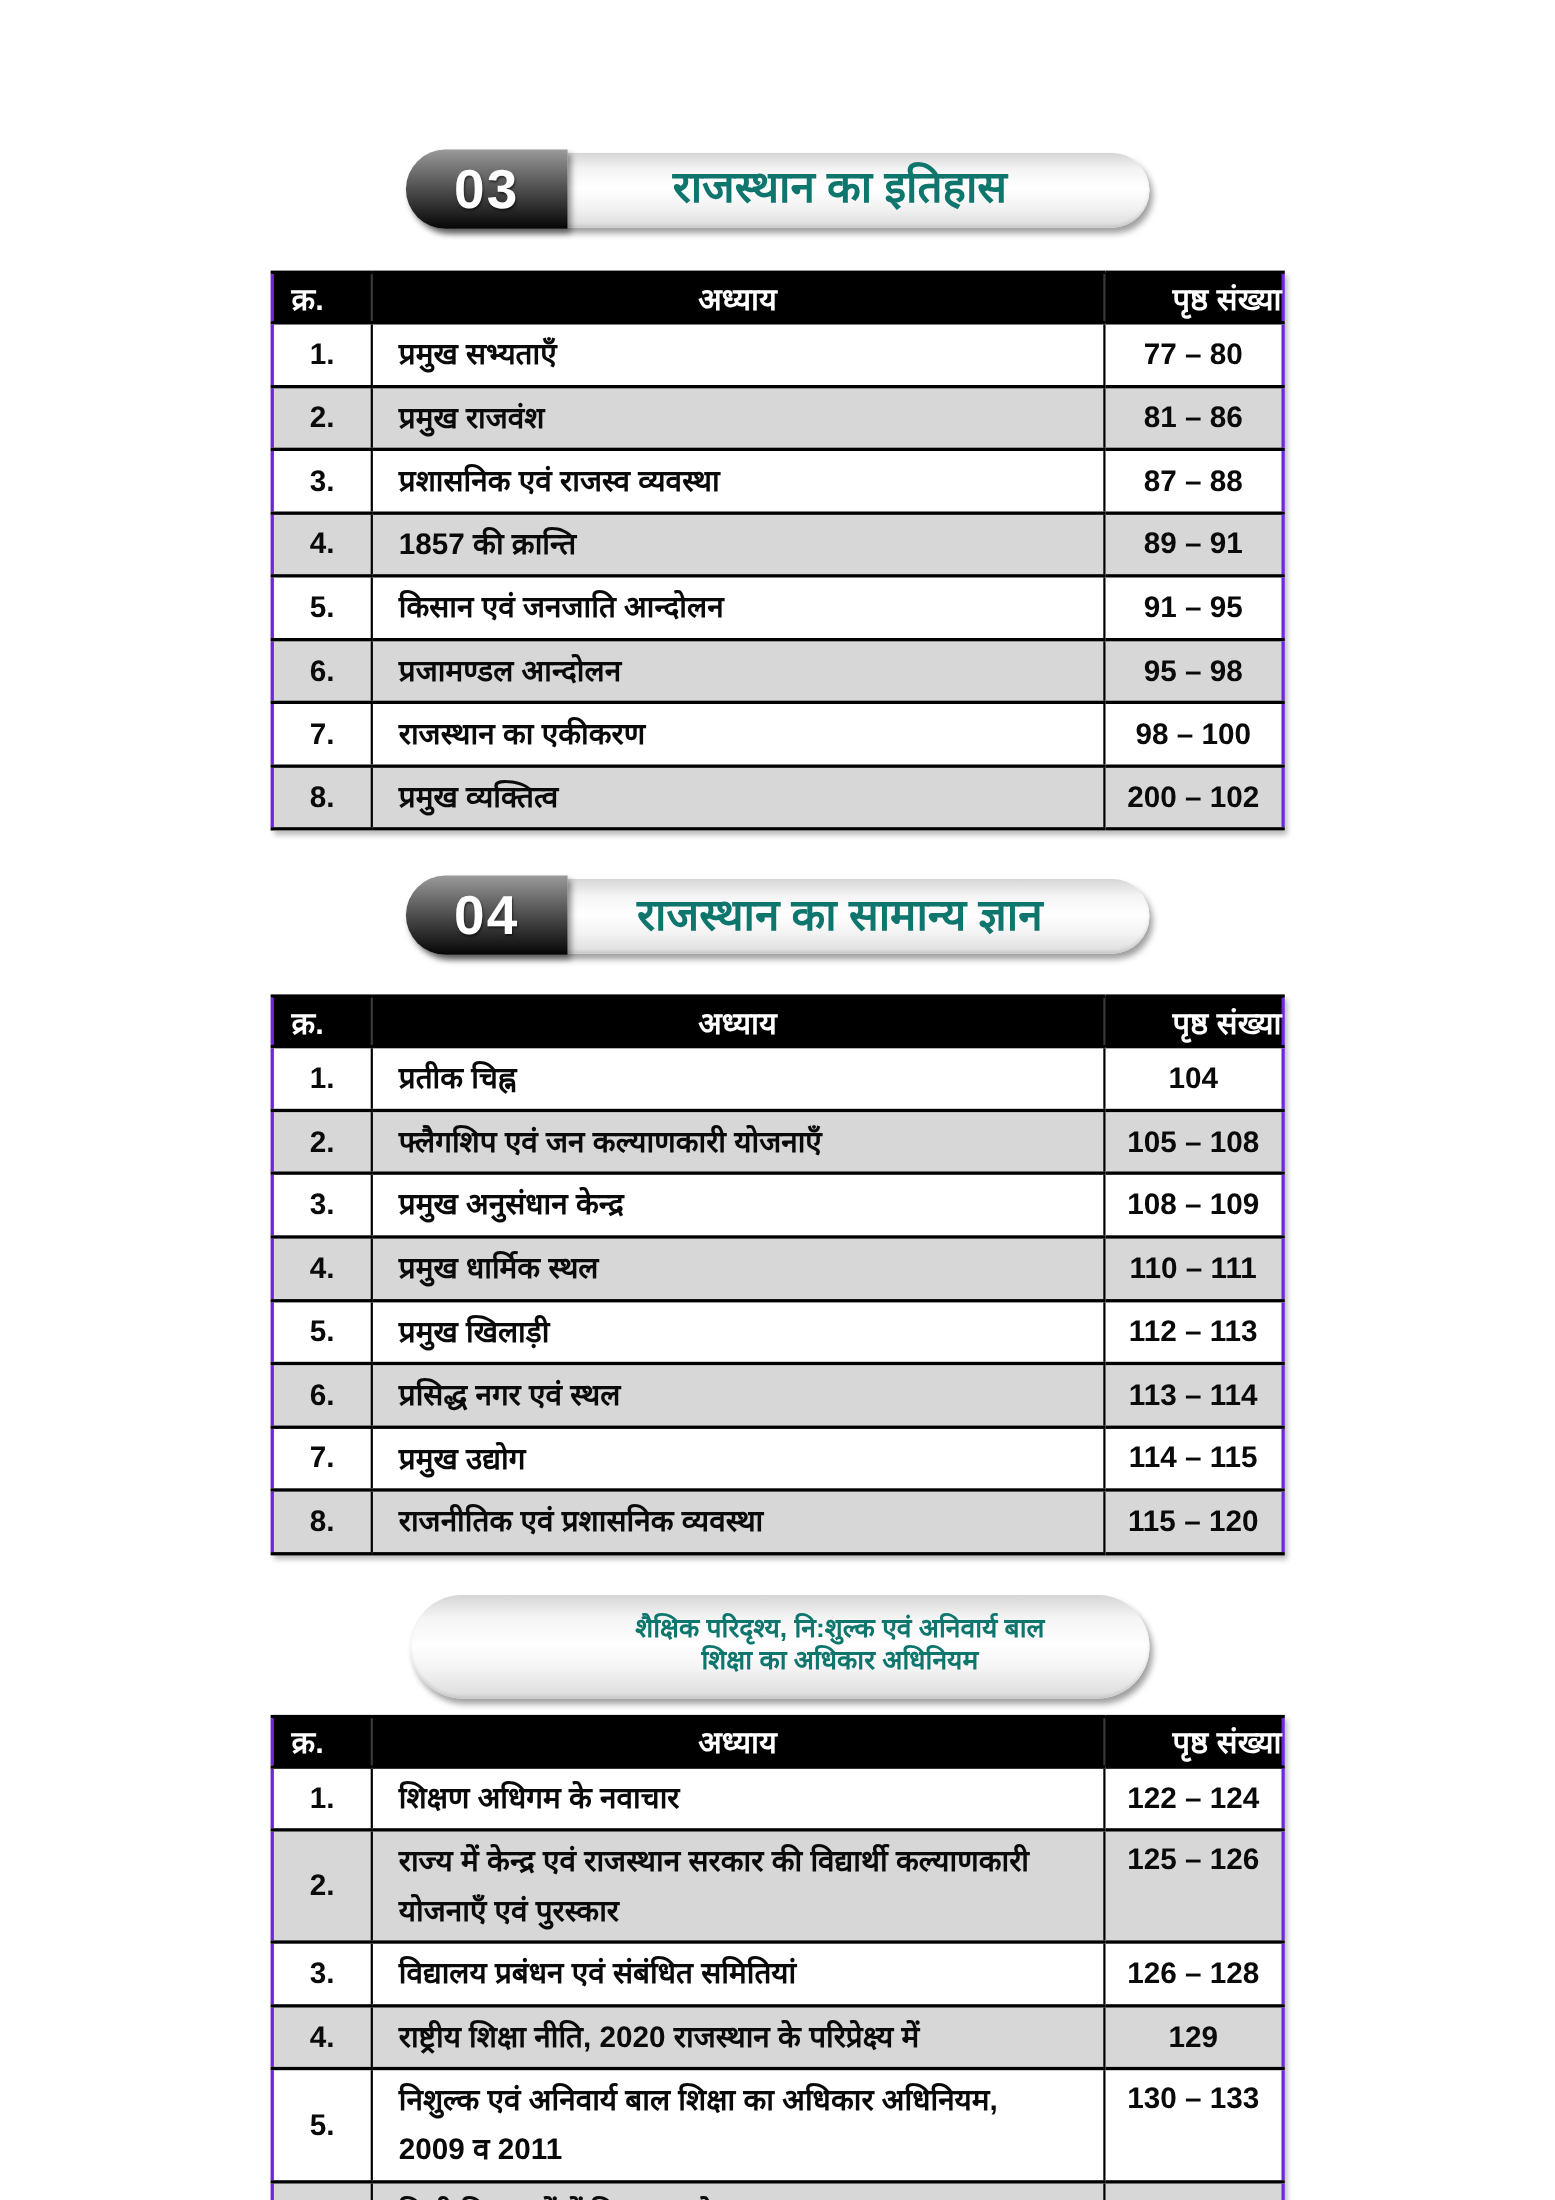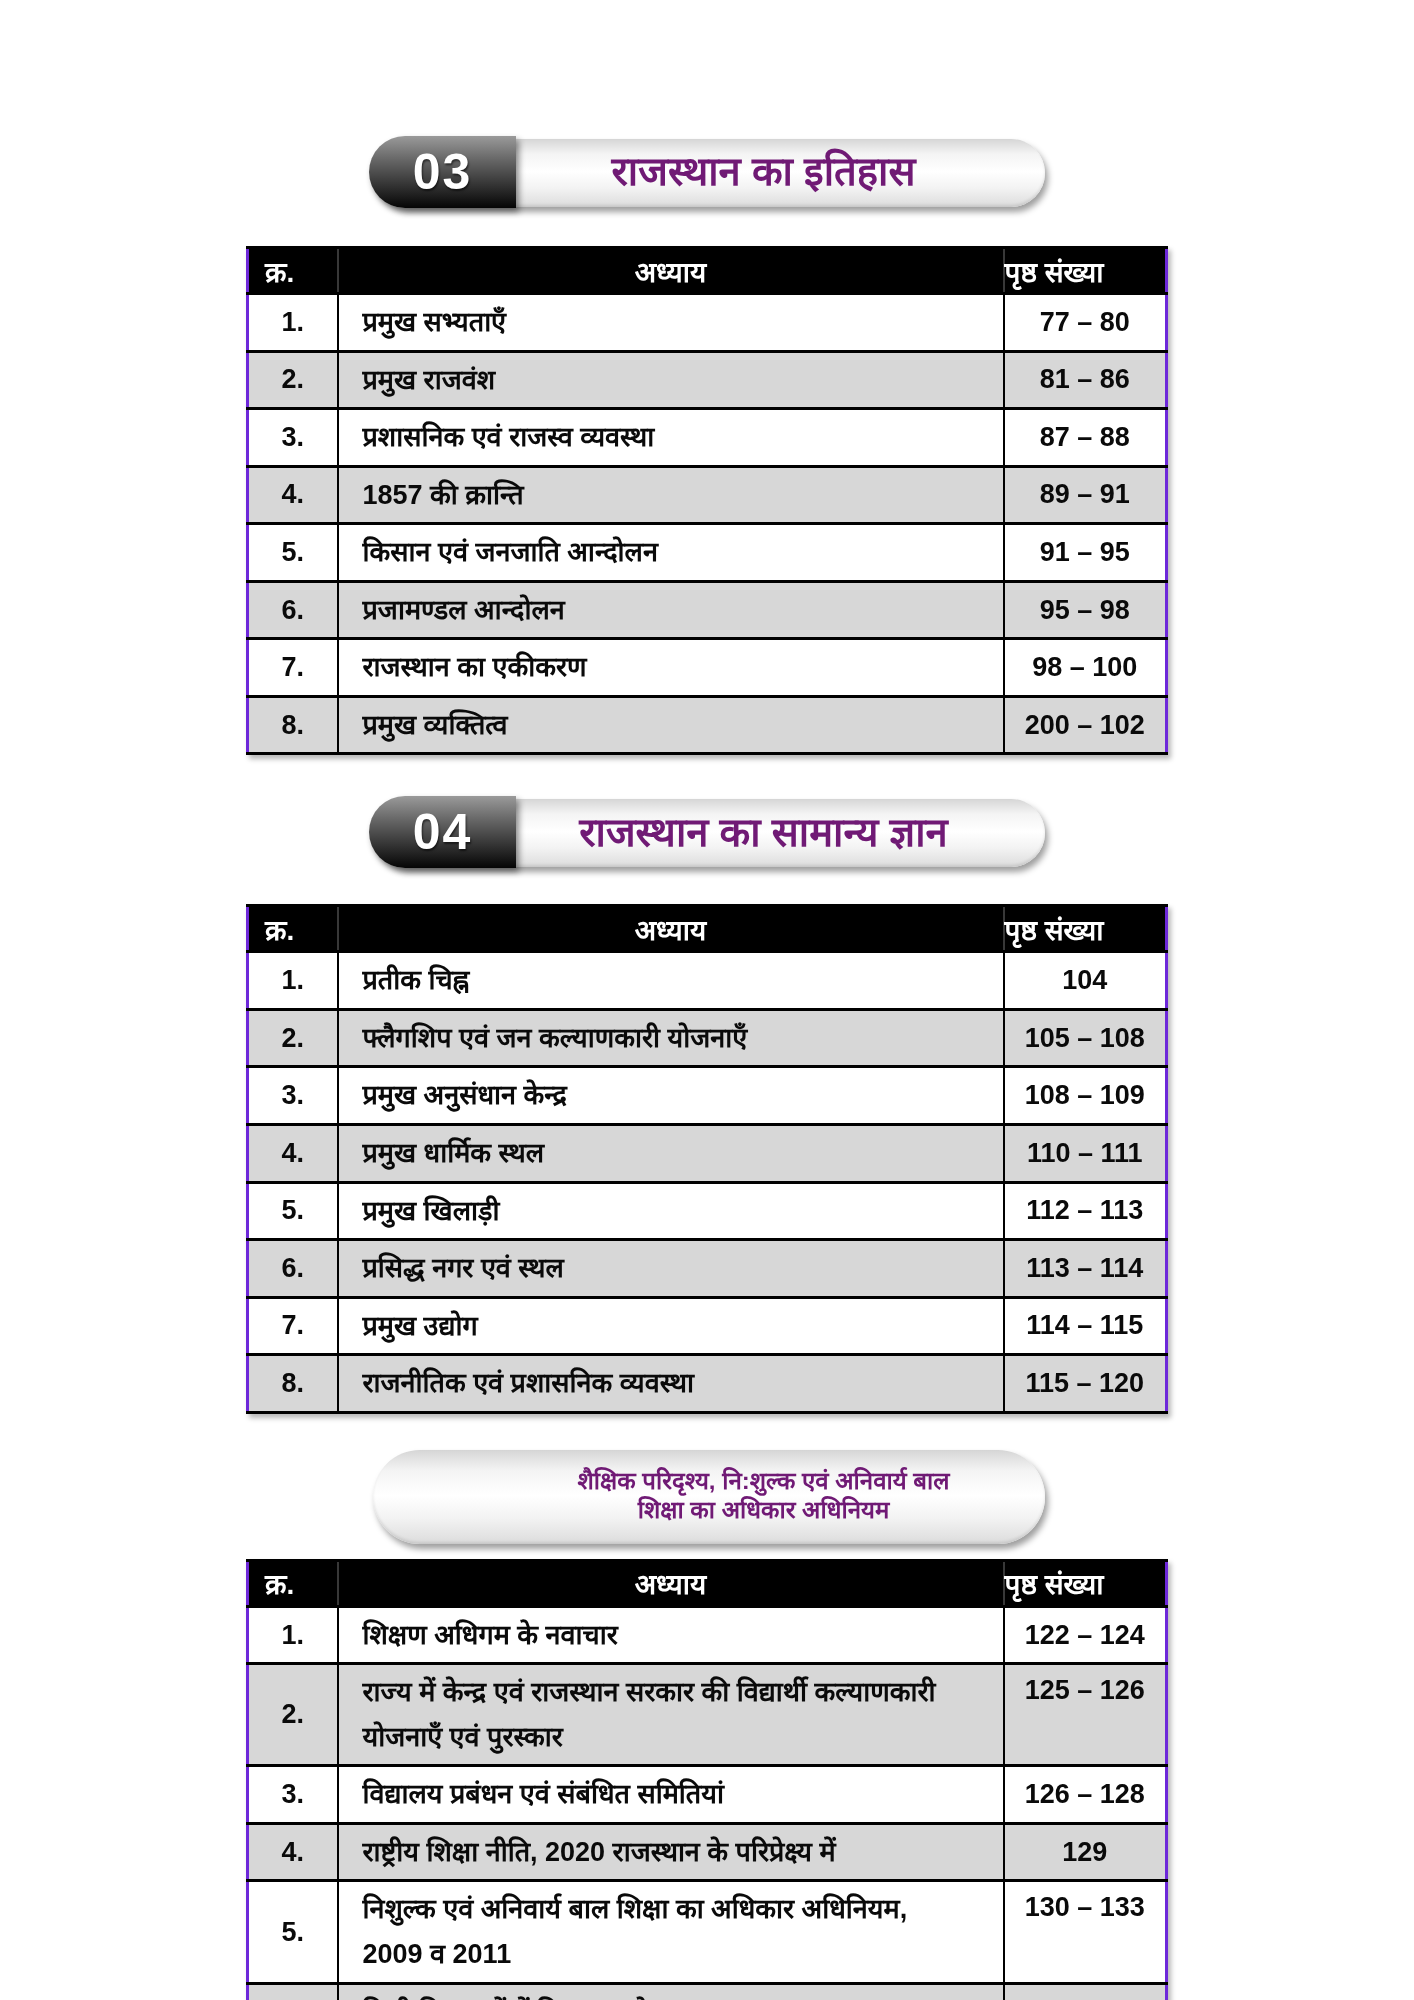--- a/index.html
+++ b/index.html
@@ -37,21 +37,21 @@
     font-size: 50px; font-weight: 700; letter-spacing: 2px;
     text-shadow: 1px 2px 2px rgba(0,0,0,0.55);
     box-shadow: 3px 4px 6px rgba(0,0,0,0.45);
     z-index: 2;
   }
   .section-title {
     position: absolute;
     left: 147px; right: 34px; top: 0; bottom: 0;
     display: flex; align-items: center; justify-content: center;
     text-align: center;
-    font-size: 40px; font-weight: 700; color: #701a75;
+    font-size: 40px; font-weight: 700; color: #0f766e;
     line-height: 1.18;
     white-space: pre-line;
     z-index: 3;
   }
   .section-header.tall .section-title { font-size: 24px; }
 
   
   table.toc {
     width: 919px;
     margin: 0 auto;
@@ -75,21 +75,21 @@
     border-left: 2px solid #000; border-right: 2px solid #000;
     background: #ffffff;
     vertical-align: middle;
   }
   .toc tbody tr:nth-child(even) td { background: #d7d7d7; }
   .col-serial  { width: 90px; }
   .col-chapter { width: 666px; }
   .col-pages   { width: 163px; }
   th.h-serial  { text-align: left; padding-left: 16px; }
   th.h-chapter { text-align: center; }
-  th.h-pages   { text-align: left; }
+  th.h-pages   { text-align: right; }
   td.c-serial  { text-align: center; }
   td.c-chapter { text-align: left; padding: 5px 12px 5px 24px; line-height: 1.65; white-space: pre-line; }
   td.c-pages   { text-align: center; }
   tr.tall td { height: 102px; }
   tr.tall td.c-pages { vertical-align: top; padding-top: 10px; }
 
   
   #header-1 { margin-top: 136px; }
   #table-1  { margin-top: 38px; }
   #header-2 { margin-top: 41px; }

